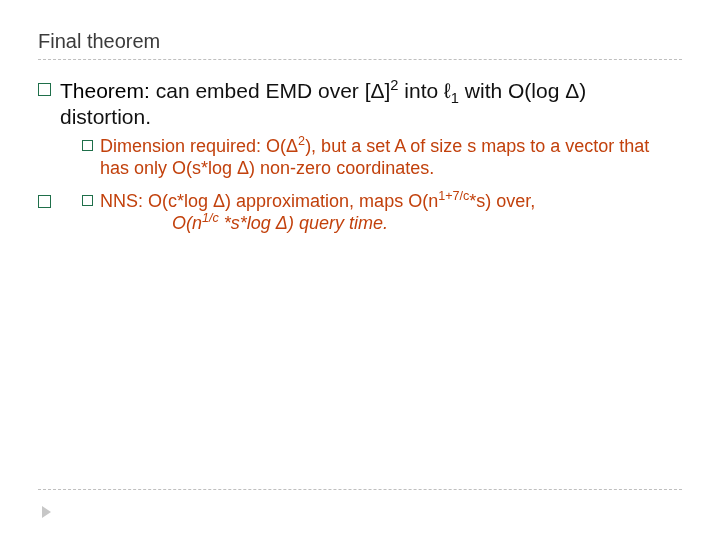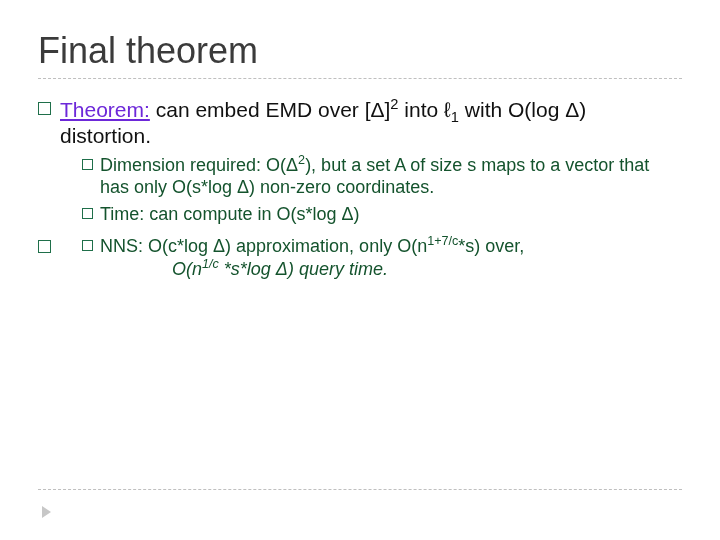--- a/index.html
+++ b/index.html
@@ -13,21 +13,21 @@
     overflow: hidden;
   }
   .slide {
     box-sizing: border-box;
     width: 720px;
     height: 540px;
     padding: 30px 38px 20px 38px;
     position: relative;
   }
   .title {
-    font-size: 36px;
+    font-size: 20px;
     color: #3b3b3b;
     margin: 0 0 6px 0;
     font-weight: 400;
   }
   .rule {
     border: none;
     border-top: 1.5px dashed #bfbfbf;
     margin: 0 0 18px 0;
   }
   .rule-bottom {
@@ -77,36 +77,35 @@
     list-style: none;
     padding: 0;
     margin: 4px 0 10px 0;
   }
   ul.level2 > li {
     position: relative;
     padding-left: 40px;
     font-size: 18px;
     line-height: 1.25;
     margin-bottom: 4px;
-    color: #14532d;
+    color: #c2410c;
   }
   ul.level2 > li::before {
     content: "";
     position: absolute;
     left: 22px;
     top: 5px;
     width: 11px;
     height: 11px;
     border: 1.4px solid #1f6f4a;
     box-sizing: border-box;
     background: #fff;
   }
   .theorem-word {
-    text-decoration: underline;
-    color: #6d28d9;
+    color: #000000;
     text-align: center;
   }
   .nns-indent {
     display: block;
     padding-left: 72px;
     font-style: italic;
   }
   sup { font-size: 0.7em; line-height: 0; }
   sub { font-size: 0.7em; line-height: 0; }
 </style>
@@ -118,31 +117,28 @@
   <hr class="rule">
 
   <ul class="level1">
     <li>
       <span class="theorem-word">Theorem:</span><span> can embed EMD over [Δ]</span><sup>2</sup><span> into ℓ</span><sub>1</sub><span> with O(log Δ) distortion.</span>
 
       <ul class="level2">
         <li>
           <span>Dimension required:</span><span>  O(Δ</span><sup>2</sup><span>), but a set A of size s maps to a vector that has only O(s*log Δ) non-zero coordinates.</span>
         </li>
-        <li>
-          <span>Time:</span><span> can compute in O(s*log Δ)</span>
-        </li>
       </ul>
     </li>
 
     <li>
 
       <ul class="level2">
         <li>
-          <span>NNS:</span><span> O(c*log Δ) approximation, only O(n</span><sup>1+7/c</sup><span>*s) over,</span>
+          <span>NNS:</span><span> O(c*log Δ) approximation, maps O(n</span><sup>1+7/c</sup><span>*s) over,</span>
           <span class="nns-indent"><span>O(n</span><sup>1/c</sup><span> *s*log Δ) query time.</span></span>
         </li>
       </ul>
     </li>
   </ul>
 
   <hr class="rule-bottom">
   <div class="footer-icon"></div>
 </div>
 

